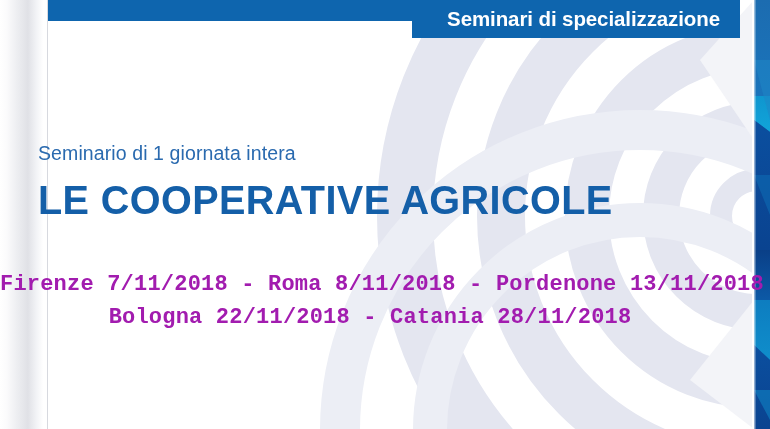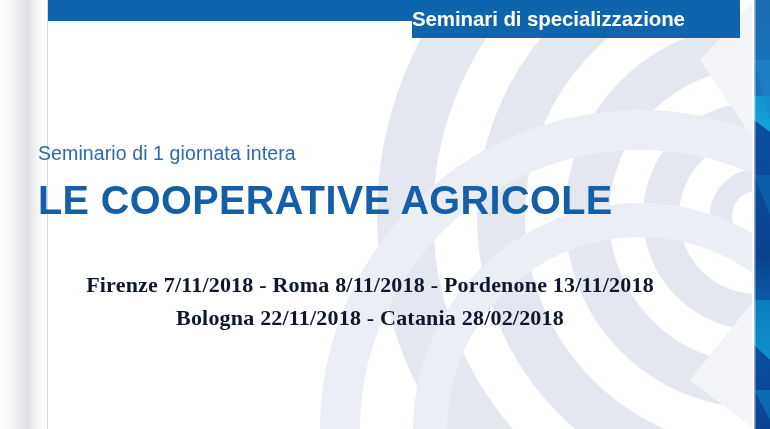--- a/index.html
+++ b/index.html
@@ -55,21 +55,21 @@
   .header-bar-low{
     left:48px;top:0;width:364px;height:21px;
   }
   .header-bar-high{
     left:412px;top:0;width:328px;height:38px;
   }
   .header-title{
     position:absolute;z-index:9;
     left:412px;top:0;width:320px;height:38px;
     line-height:38px;
-    text-align:left;
+    text-align:right;
     padding-right:12px;
     box-sizing:border-box;
     color:#ffffff;
     font-family:"Liberation Sans Narrow","Liberation Sans",sans-serif;
     font-weight:bold;
     font-size:20.5px;
     letter-spacing:-0.1px;
     white-space:nowrap;
   }
 
@@ -95,22 +95,22 @@
     letter-spacing:0.4px;
     white-space:nowrap;
     transform:scaleX(0.99);
     transform-origin:left center;
   }
   .dates{
     position:absolute;left:0;top:269px;width:740px;
     text-align:center;
   }
   .date-line{
-    color:#0f172a;
-    font-family:Liberation Serif, serif;
+    color:#a21caf;
+    font-family:Liberation Mono, monospace;
     font-weight:bold;
     font-size:22px;
     letter-spacing:0.2px;
     line-height:32.5px;
     white-space:nowrap;
   }
 </style>
 </head>
 <body>
 
@@ -145,21 +145,21 @@
   <div class="page-edge-line"></div>
 
   <div class="content">
 
     <div class="subtitle">Seminario di 1 giornata intera</div>
 
     <div class="main-title">LE COOPERATIVE AGRICOLE</div>
 
     <div class="dates">
       <div class="date-line">Firenze 7/11/2018 - Roma 8/11/2018 - Pordenone 13/11/2018</div>
-      <div class="date-line">Bologna 22/11/2018 - Catania 28/02/2018</div>
+      <div class="date-line">Bologna 22/11/2018 - Catania 28/11/2018</div>
     </div>
 
   </div>
 
   <div class="right-strip-gap"></div>
   <div class="right-strip">
     <svg width="16" height="429" viewBox="0 0 16 429">
       <defs>
         <linearGradient id="gTop" x1="0" y1="0" x2="0" y2="1">
           <stop offset="0" stop-color="#1c6cb0"></stop>

